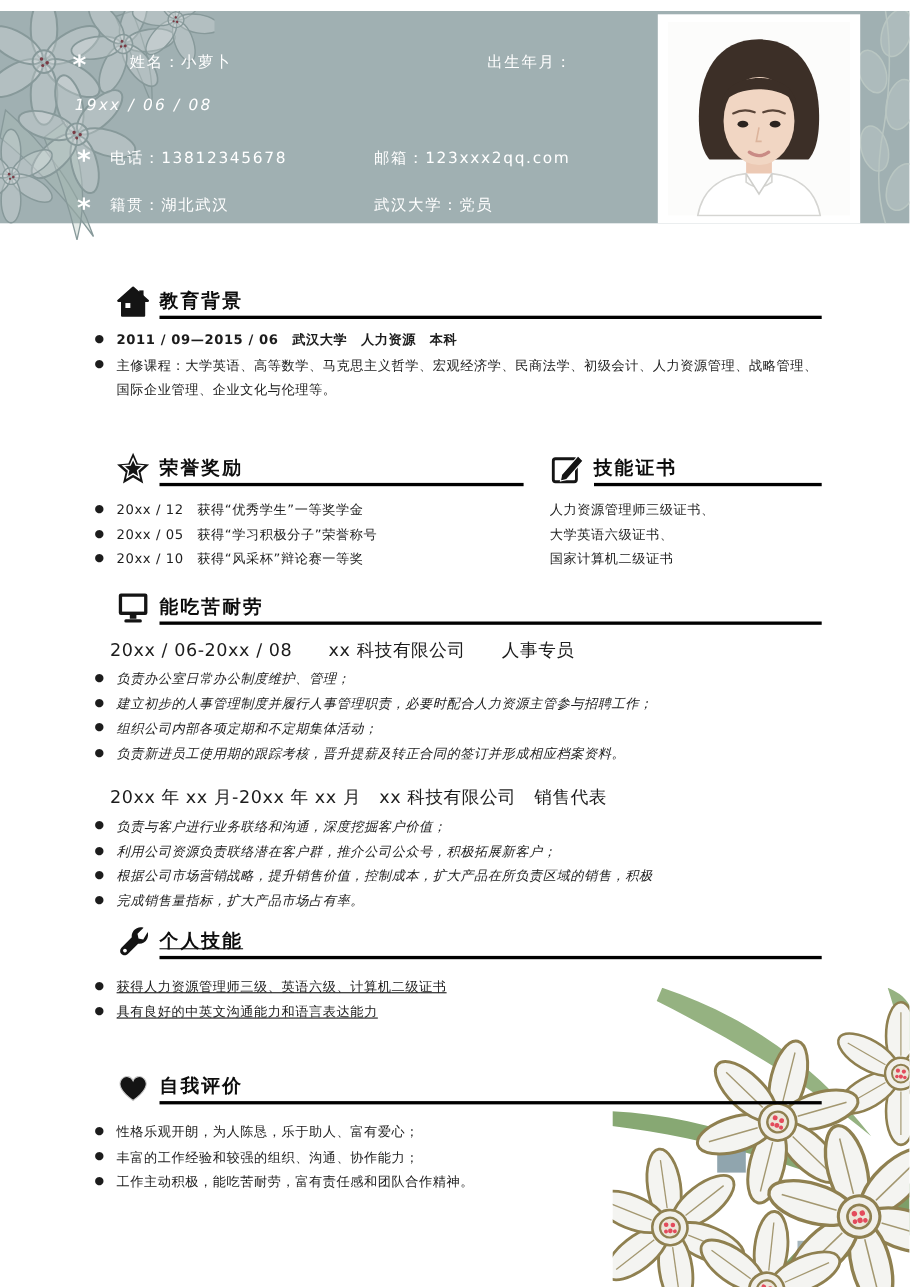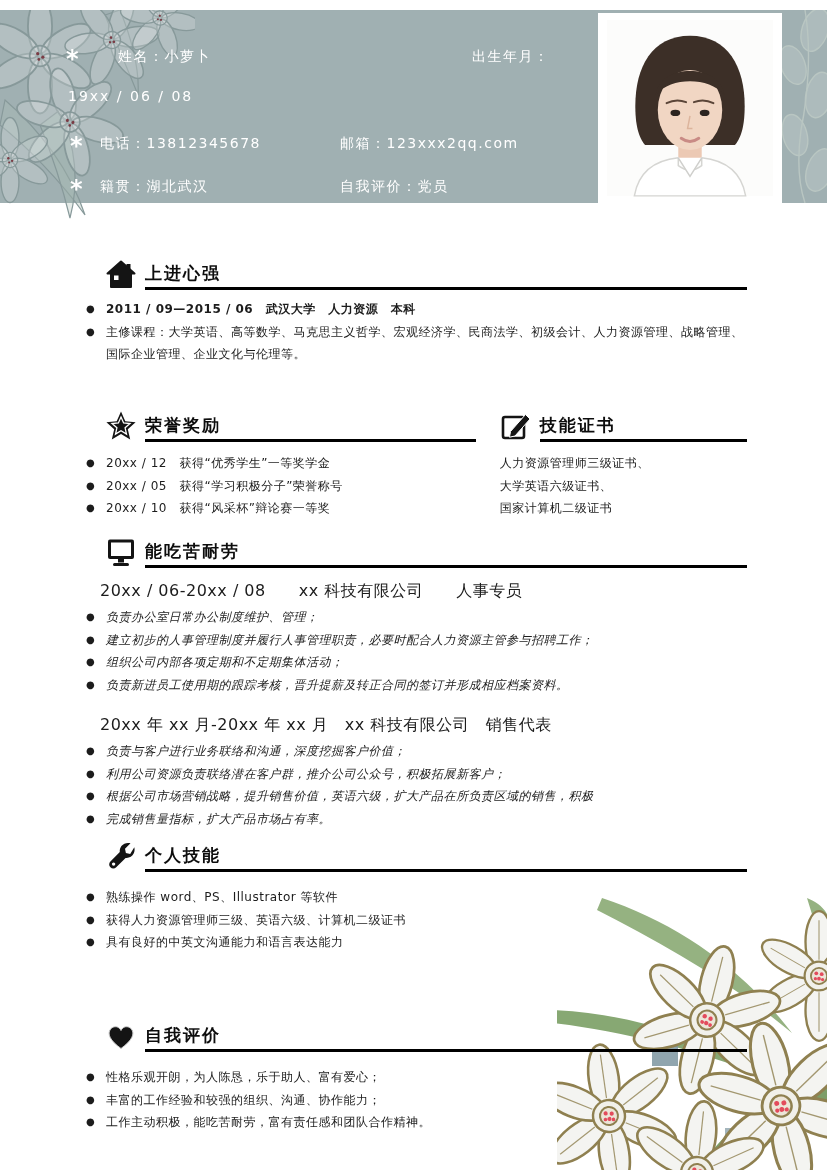--- a/index.html
+++ b/index.html
@@ -129,30 +129,30 @@
         <ellipse cx="18" cy="55" rx="12" ry="20" transform="rotate(-20 18 55)"></ellipse>
         <ellipse cx="44" cy="85" rx="13" ry="23" transform="rotate(12 44 85)"></ellipse>
         <ellipse cx="20" cy="125" rx="12" ry="21" transform="rotate(-15 20 125)"></ellipse>
         <ellipse cx="45" cy="160" rx="13" ry="22" transform="rotate(20 45 160)"></ellipse>
         <path d="M30,0 C36,35 34,80 26,120 C22,150 24,175 30,193" fill="none"></path>
       </g>
     </svg>
 
     <span class="hstar" style="left:66px;top:40px;">*</span>
     <div class="hrow" style="left:118px;top:38px;"><span>姓名：</span><span>小萝卜</span></div>
-    <div class="hrow" style="left:472px;top:38px;">出生年月：</div>
-    <div class="hrow" style="left:68px;top:78px;letter-spacing:2px;">19xx / 06 / 08</div>
+    <div class="hrow" style="left:443px;top:38px;">出生年月：</div>
+    <div class="hrow" style="left:68px;top:78px;letter-spacing:2px;font-style:italic;">19xx / 06 / 08</div>
 
     <span class="hstar" style="left:70px;top:127px;">*</span>
     <div class="hrow" style="left:100px;top:125px;"><span>电话：</span><span>13812345678</span></div>
     <div class="hrow" style="left:340px;top:125px;"><span>邮箱：</span><span>123xxx2qq.com</span></div>
 
     <span class="hstar" style="left:70px;top:170px;">*</span>
     <div class="hrow" style="left:100px;top:168px;"><span>籍贯：</span><span>湖北武汉</span></div>
-    <div class="hrow" style="left:340px;top:168px;"><span>自我评价：</span><span>党员</span></div>
+    <div class="hrow" style="left:340px;top:168px;"><span>武汉大学：</span><span>党员</span></div>
 
     <div class="photo">
       <svg viewBox="0 0 170 180" xmlns="http://www.w3.org/2000/svg">
         <rect width="170" height="180" fill="#fcfcfb"></rect>
         <path d="M85,16 C46,16 29,48 29,88 C29,112 34,122 39,128 L131,128 C136,122 141,112 141,88 C141,48 124,16 85,16 Z" fill="#3c2f27"></path>
         <rect x="73" y="118" width="24" height="26" fill="#ecc9b4"></rect>
         <ellipse cx="85" cy="92" rx="33" ry="41" fill="#f1d6c3"></ellipse>
         <path d="M50,76 C54,44 116,44 120,76 C104,58 66,58 50,76 Z" fill="#3c2f27"></path>
         <path d="M61,85 q10,-5 20,-1" stroke="#5a4538" stroke-width="2" fill="none" stroke-linecap="round"></path>
         <path d="M89,84 q10,-4 20,1" stroke="#5a4538" stroke-width="2" fill="none" stroke-linecap="round"></path>
@@ -169,21 +169,21 @@
   <div class="content">
 
     <div class="sec" style="top:258px;">
       <div class="sec-head">
         <svg class="sec-icon" viewBox="0 0 32 32">
           <rect x="21.5" y="6" width="4" height="6" fill="#141414"></rect>
           <path d="M16 3.5 L29.5 15.5 L26 15.5 L26 29 L6 29 L6 15.5 L2.5 15.5 Z" fill="#141414" stroke="#141414" stroke-width="2" stroke-linejoin="round"></path>
           <rect x="9" y="17.5" width="4.5" height="4.5" fill="#ffffff"></rect>
         </svg>
         <div class="titleline">
-          <span class="sec-title">上进心强</span>
+          <span class="sec-title">教育背景</span>
         </div>
       </div>
       <ul class="blist">
         <li class="b">2011 / 09—2015 / 06　武汉大学　人力资源　本科</li>
         <li>主修课程：大学英语、高等数学、马克思主义哲学、宏观经济学、民商法学、初级会计、人力资源管理、战略管理、国际企业管理、企业文化与伦理等。</li>
       </ul>
     </div>
 
     <div class="cols" style="top:410px;">
       <div class="col-l">
@@ -238,43 +238,42 @@
         <li>负责办公室日常办公制度维护、管理；</li>
         <li>建立初步的人事管理制度并履行人事管理职责，必要时配合人力资源主管参与招聘工作；</li>
         <li>组织公司内部各项定期和不定期集体活动；</li>
         <li>负责新进员工使用期的跟踪考核，晋升提薪及转正合同的签订并形成相应档案资料。</li>
       </ul>
 
       <div class="job-heading job2">20xx 年 xx 月-20xx 年 xx 月　xx 科技有限公司　销售代表</div>
       <ul class="blist jlist">
         <li>负责与客户进行业务联络和沟通，深度挖掘客户价值；</li>
         <li>利用公司资源负责联络潜在客户群，推介公司公众号，积极拓展新客户；</li>
-        <li>根据公司市场营销战略，提升销售价值，英语六级，扩大产品在所负责区域的销售，积极</li>
+        <li>根据公司市场营销战略，提升销售价值，控制成本，扩大产品在所负责区域的销售，积极</li>
         <li>完成销售量指标，扩大产品市场占有率。</li>
       </ul>
     </div>
 
-    <div class="sec" style="top:840px;">
+    <div class="sec" style="top:840px;text-decoration:underline;">
       <div class="sec-head">
         <svg class="sec-icon" viewBox="0 0 32 32">
           <path fill="#141414" d="M29.3 7.2 c.5 2 .4 4.1-.5 6.1 -1.5 3.2-4.8 5-8.2 4.6 L11.2 27.3 c-1.6 1.6-4.2 1.6-5.8 0 -1.6-1.6-1.6-4.2 0-5.8 L14.8 12 c-.4-3.4 1.4-6.7 4.6-8.2 2-1 4.1-1 6.1-.5 L20 8.8 l.9 4.3 4.3.9 Z"></path>
           <circle cx="8.6" cy="24.1" r="1.7" fill="#ffffff"></circle>
         </svg>
         <div class="titleline">
           <span class="sec-title">个人技能</span>
         </div>
       </div>
       <ul class="blist" style="margin-top:14px;">
-        <li>熟练操作 word、PS、Illustrator 等软件</li>
         <li>获得人力资源管理师三级、英语六级、计算机二级证书</li>
         <li>具有良好的中英文沟通能力和语言表达能力</li>
       </ul>
     </div>
 
-    <div class="sec" style="top:1020px;">
+    <div class="sec" style="top:972px;">
       <div class="sec-head">
         <svg class="sec-icon" viewBox="0 0 32 32">
           <path fill="#141414" stroke="#c9c9c9" stroke-width="1" d="M16 28.5 C5 20.5 1.8 13.8 5.6 9.1 C8.8 5.2 14.3 6.3 16 10.5 C17.7 6.3 23.2 5.2 26.4 9.1 C30.2 13.8 27 20.5 16 28.5 Z"></path>
         </svg>
         <div class="titleline">
           <span class="sec-title">自我评价</span>
         </div>
       </div>
       <ul class="blist" style="margin-top:14px;">
         <li>性格乐观开朗，为人陈恳，乐于助人、富有爱心；</li>

